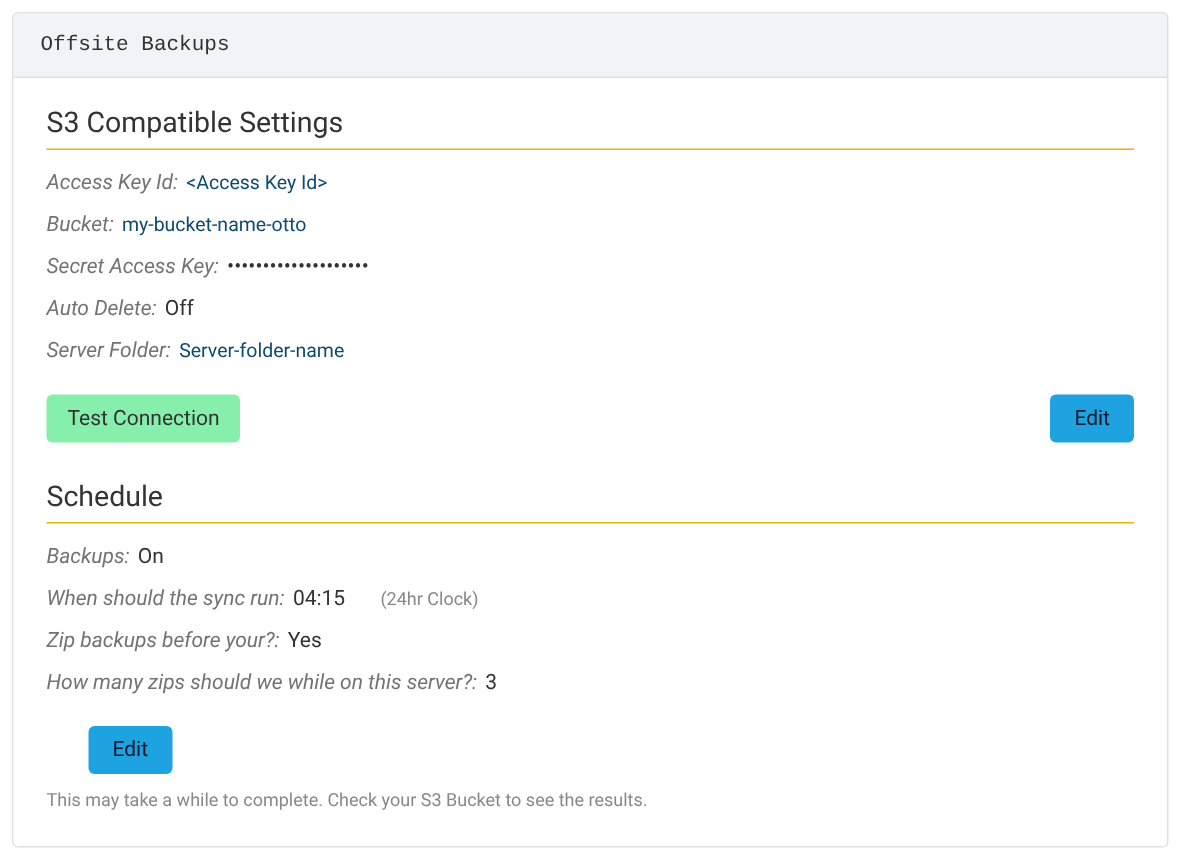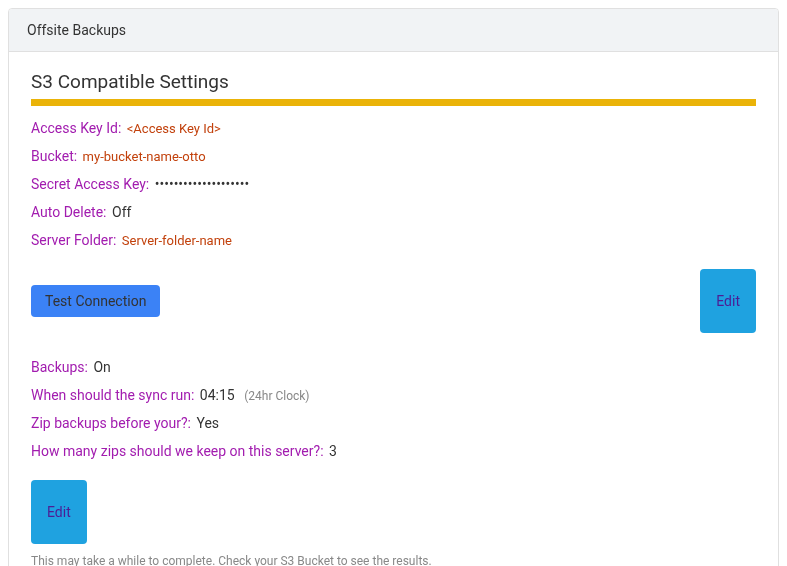--- a/index.html
+++ b/index.html
@@ -18,81 +18,84 @@
       border: 1px solid #e0e0e0;
       border-radius: 4px;
       overflow: hidden;
     }
     .panel-header {
       background: #f1f3f5;
       border-bottom: 1px solid #e0e0e0;
       padding: 13px 18px;
       font-size: 14px;
       color: #333;
+      font-family: Liberation Mono, monospace;
     }
     .panel-body {
       padding: 18px 22px 24px 22px;
       background: #ffffff;
     }
     .section-title {
       font-size: 19px;
       font-weight: 400;
       color: #333;
       padding-bottom: 6px;
-      border-bottom: 7px solid #eab308;
+      border-bottom: 1px solid #eab308;
       margin-bottom: 12px;
     }
     .field-row {
       margin-bottom: 7px;
       font-size: 14px;
       line-height: 1.5;
     }
     .field-label {
-      color: #a21caf;
+      color: #737373;
       display: inline;
+      font-style: italic;
     }
     .field-value {
       color: #333;
       display: inline;
       margin-left: 2px;
     }
     .field-value-light {
-      color: #c2410c;
+      color: #0c4a6e;
       font-size: 13px;
       display: inline;
       margin-left: 2px;
     }
     .small-note {
       color: #888;
       font-size: 12px;
       display: inline;
-      margin-left: 6px;
+      margin-left: 20px;
     }
     .button-row {
       display: flex;
       justify-content: space-between;
       align-items: center;
       margin-top: 18px;
     }
     .btn {
       padding: 8px 14px;
       border-radius: 4px;
       font-size: 14px;
       border: none;
       cursor: pointer;
       font-family: inherit;
     }
     .btn-secondary {
-      background: #3b82f6;
+      background: #86efac;
       color: #333;
     }
     .btn-primary {
       background: #1fa2e0;
-      color: #4c1d95;
-      padding: 24px 16px;
+      color: #0f172a;
+      padding: 8px 16px;
+      margin-left: 28px;
     }
     .section-spacer {
       height: 24px;
     }
     .footnote {
       font-size: 12px;
       color: #888;
       margin-top: 10px;
     }
   </style>
@@ -131,39 +134,40 @@
       <span class="field-value-light">Server-folder-name</span>
     </div>
 
     <div class="button-row">
       <button class="btn btn-secondary">Test Connection</button>
       <button class="btn btn-primary">Edit</button>
     </div>
 
     <div class="section-spacer"></div>
 
+    <div class="section-title">Schedule</div>
 
     <div class="field-row">
       <span class="field-label">Backups:</span>
       <span class="field-value">On</span>
     </div>
 
     <div class="field-row">
       <span class="field-label">When should the sync run:</span>
       <span class="field-value">04:15</span>
       <span class="small-note">(24hr Clock)</span>
     </div>
 
     <div class="field-row">
       <span class="field-label">Zip backups before your?:</span>
       <span class="field-value">Yes</span>
     </div>
 
     <div class="field-row">
-      <span class="field-label">How many zips should we keep on this server?:</span>
+      <span class="field-label">How many zips should we while on this server?:</span>
       <span class="field-value">3</span>
     </div>
 
     <div class="button-row">
       <button class="btn btn-primary">Edit</button>
     </div>
 
     <div class="footnote">This may take a while to complete. Check your S3 Bucket to see the results.</div>
 
   </div>

